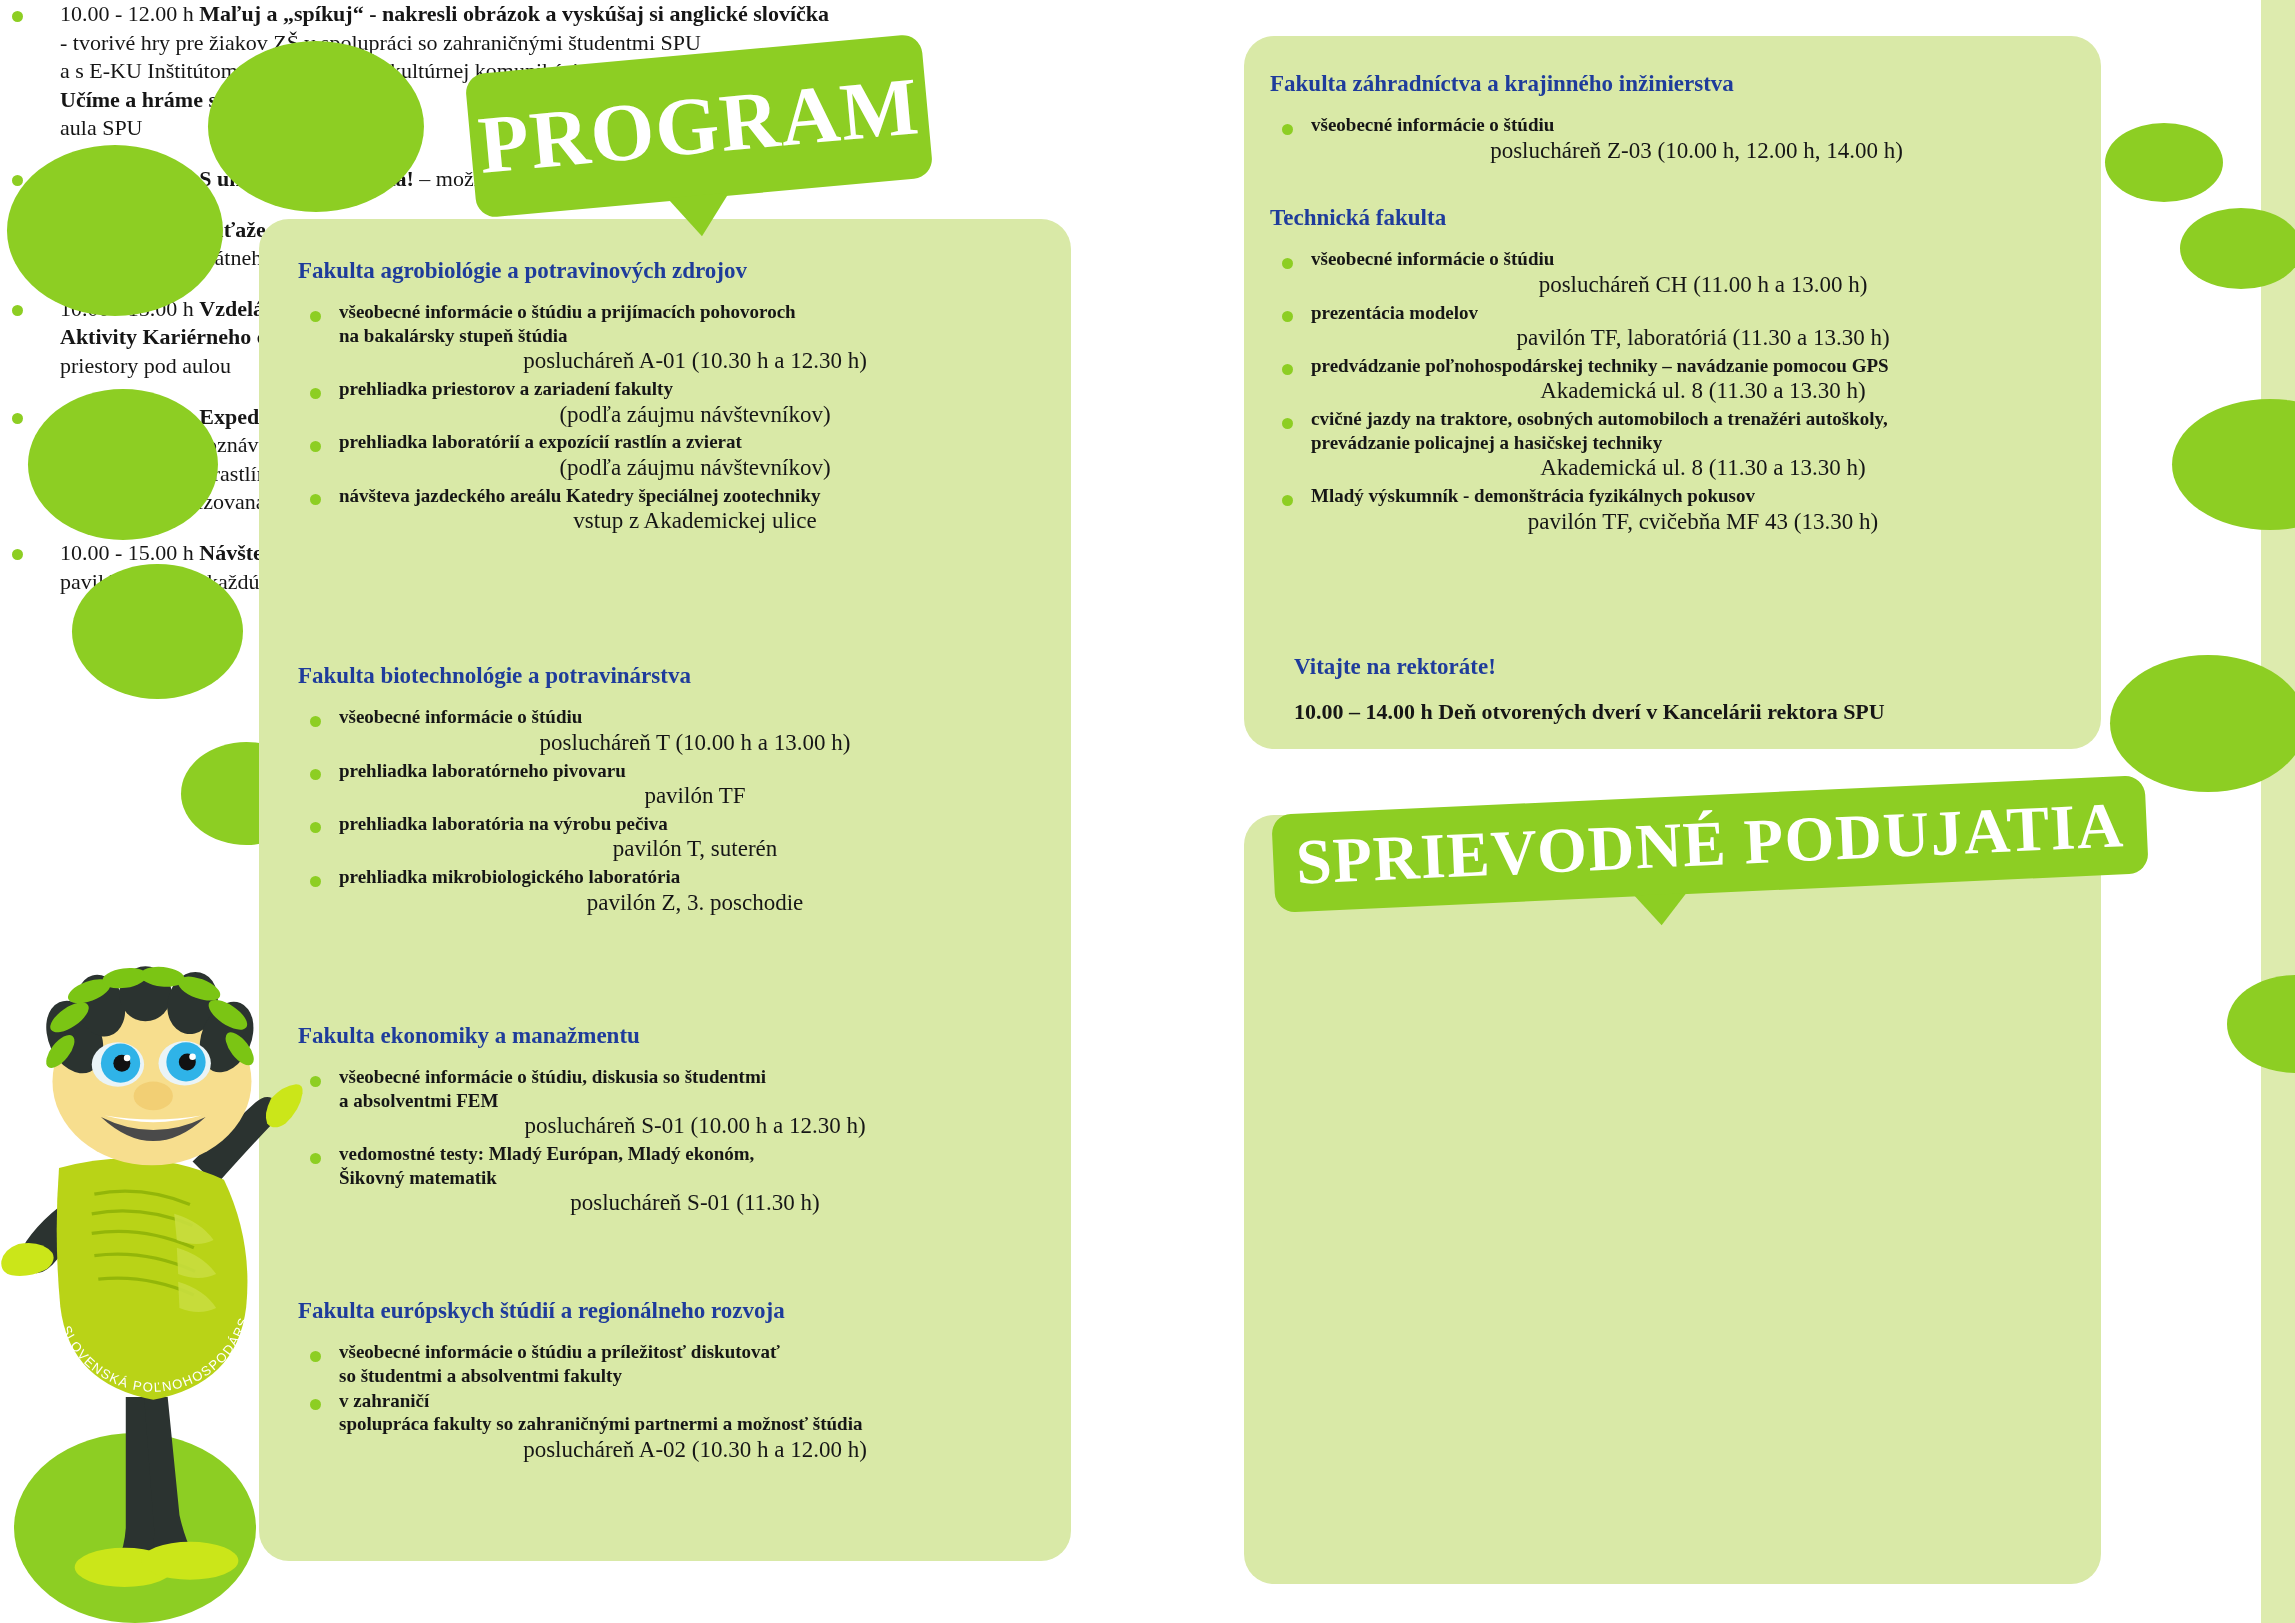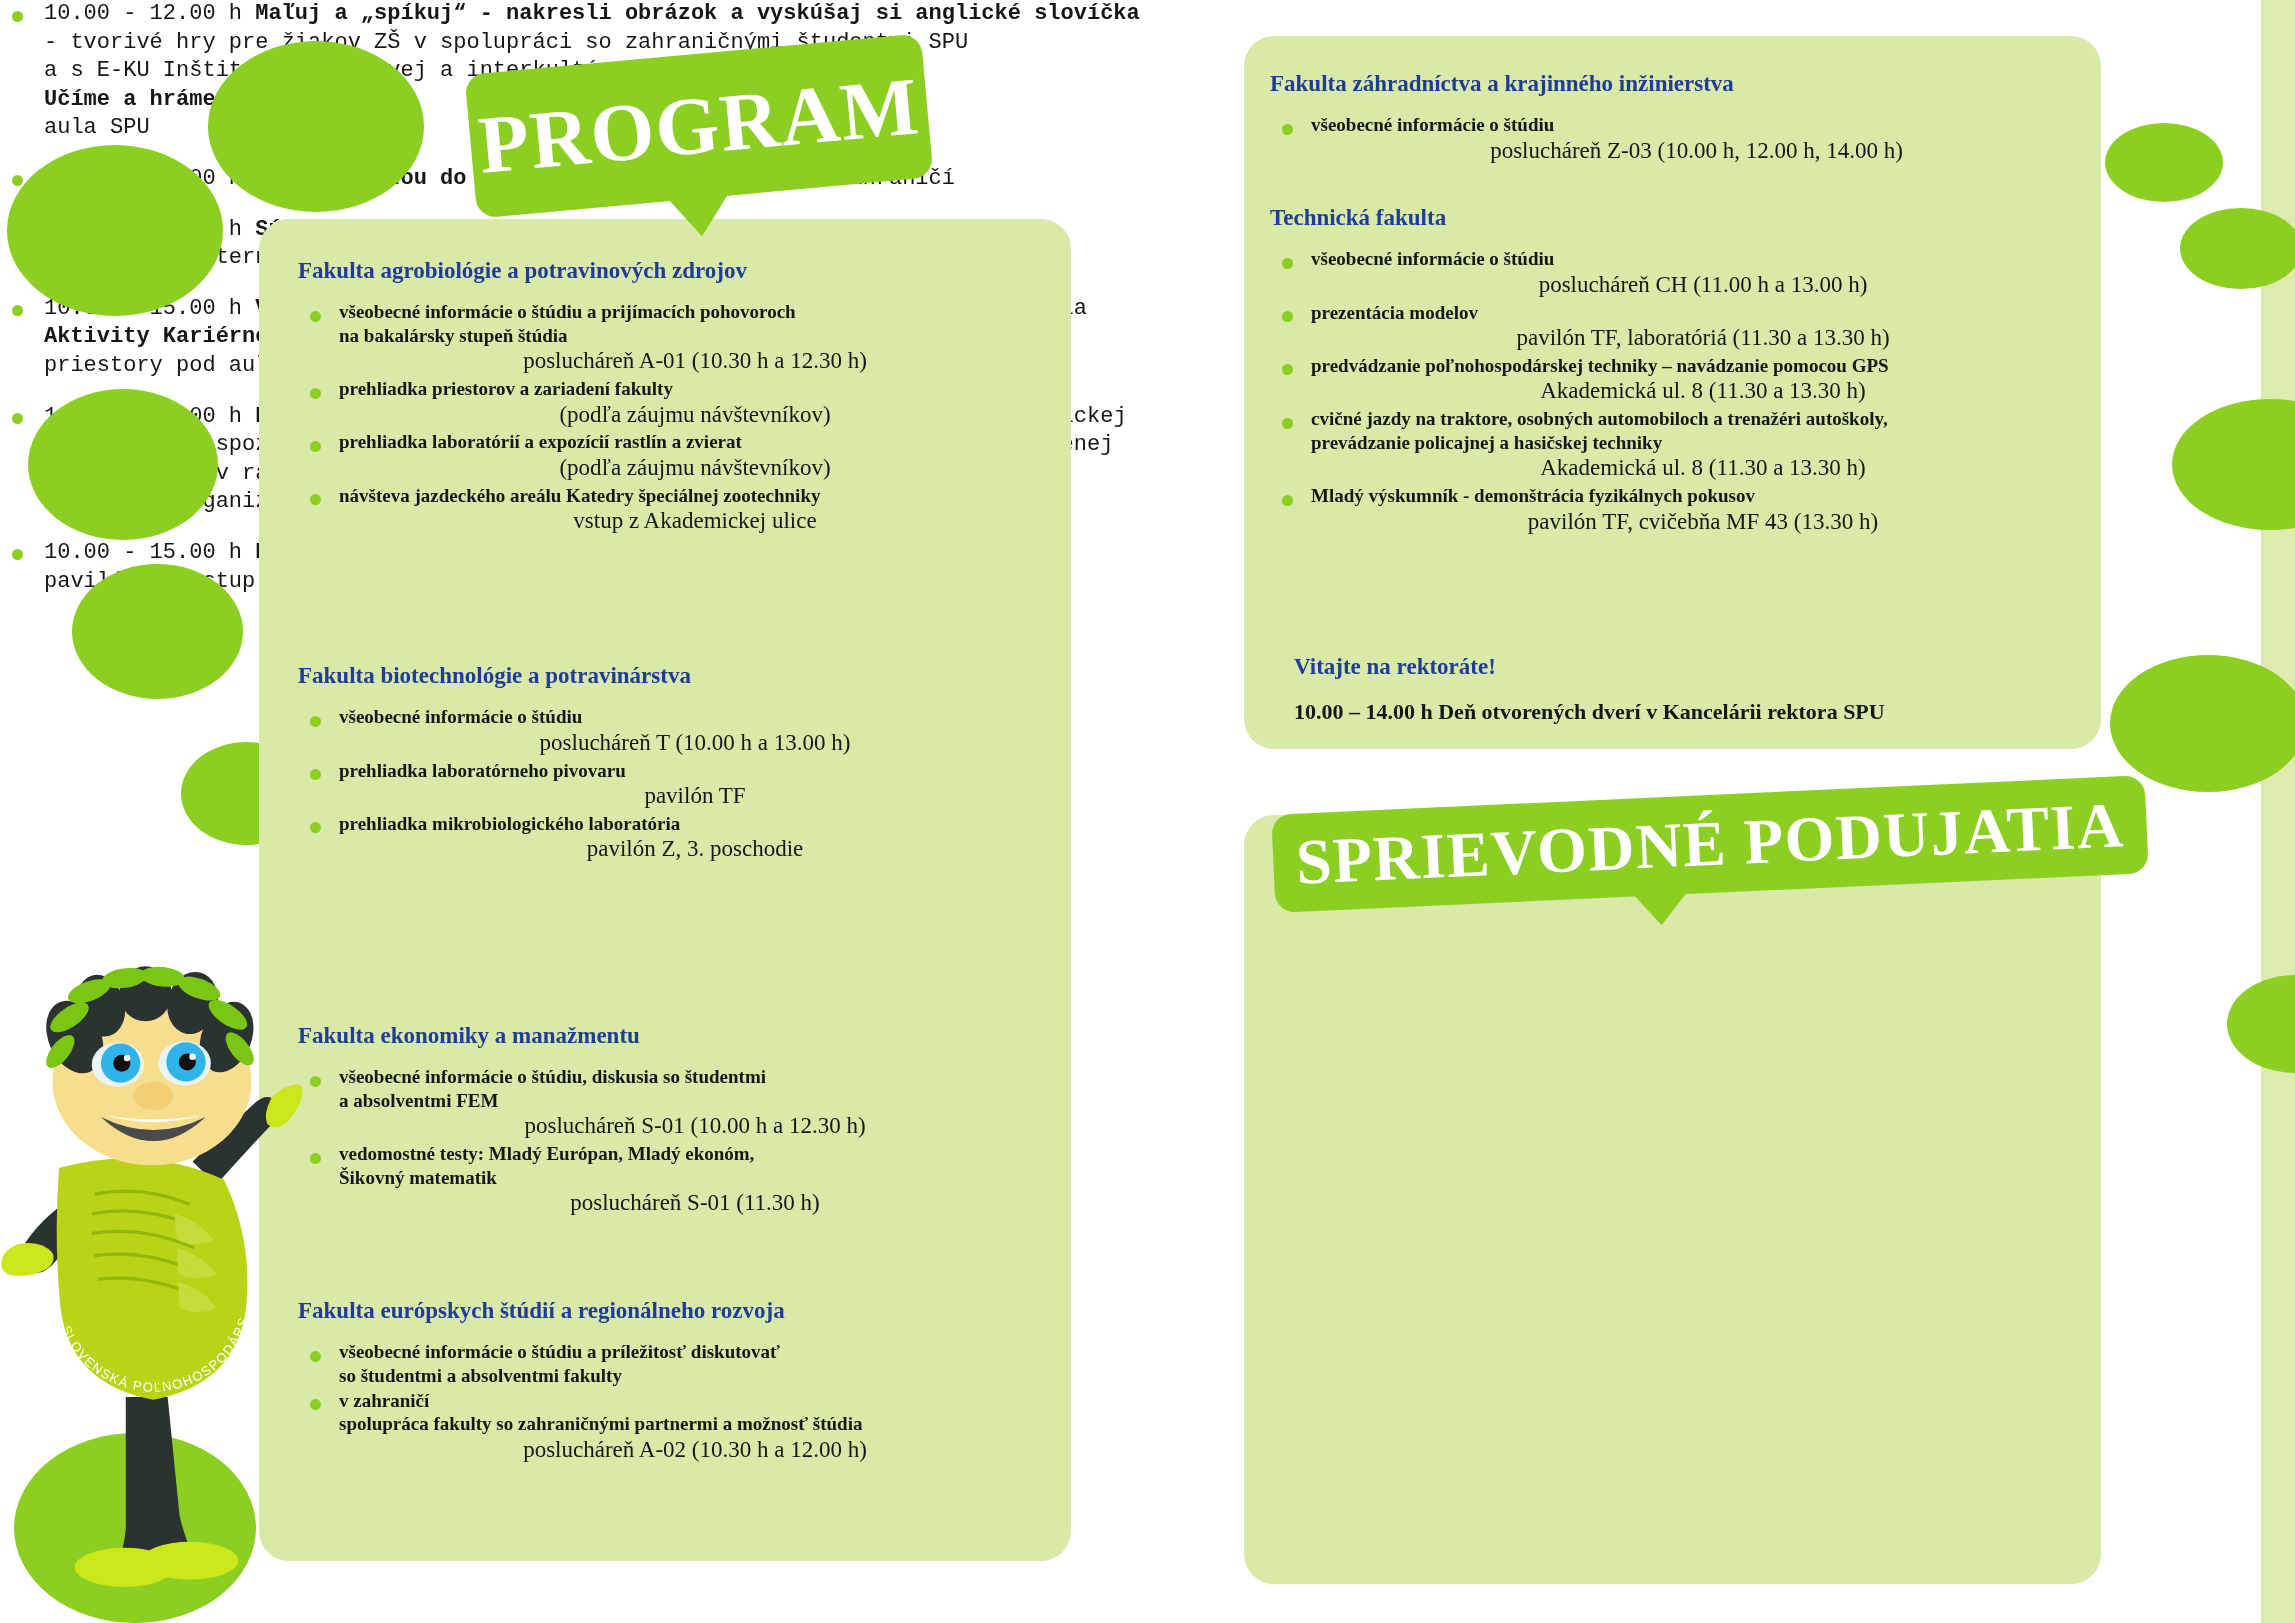--- a/index.html
+++ b/index.html
@@ -93,21 +93,21 @@
   #sec-fem{left:298px;top:1024px;width:753px;}
   #sec-fesrr{left:298px;top:1299px;width:753px;}
 
   
   #sec-fzki{left:1270px;top:72px;width:812px;}
   #sec-tf{left:1270px;top:206px;width:825px;}
   #sec-rekt{left:1270px;top:655px;width:812px;margin-left:24px;}
 
   #sec-events{left:1263px;top:910px;width:851px;z-index:5;}
   ul.events{list-style:none;margin:0;padding:0;}
-  ul.events>li{position:relative;padding-left:44px;margin-bottom:22px;font-family:Liberation Mono, monospace;}
+  ul.events>li{position:relative;padding-left:60px;margin-bottom:22px;}
   ul.events>li::before{
     content:"";position:absolute;left:11.8px;top:10.5px;
     width:11px;height:11px;border-radius:50%;background:#8DCE23;
   }
   .ev-line{font-size:22px;line-height:1.30;color:#161616;white-space:nowrap;}
   .ev-line b{font-weight:bold;}
 
   .rekt-note{font-weight:bold;font-size:22px;color:#161616;margin-top:19.6px;}
 
   
@@ -175,20 +175,24 @@
     <ul class="bullets">
       <li>
         <div class="b-main">všeobecné informácie o štúdiu</div>
         <div class="b-sub">poslucháreň T (10.00 h a 13.00 h)</div>
       </li>
       <li>
         <div class="b-main">prehliadka  laboratórneho pivovaru</div>
         <div class="b-sub">pavilón TF</div>
       </li>
       <li>
+        <div class="b-main">prehliadka laboratória na výrobu pečiva</div>
+        <div class="b-sub">pavilón T, suterén</div>
+      </li>
+      <li>
         <div class="b-main">prehliadka mikrobiologického laboratória</div>
         <div class="b-sub">pavilón Z, 3. poschodie</div>
       </li>
     </ul>
   </div>
 <div class="sec" id="sec-fem">
     <div class="fac-head">Fakulta ekonomiky a manažmentu</div>
     <ul class="bullets">
       <li>
         <div class="b-main">všeobecné informácie o štúdiu, diskusia so študentmi</div>

